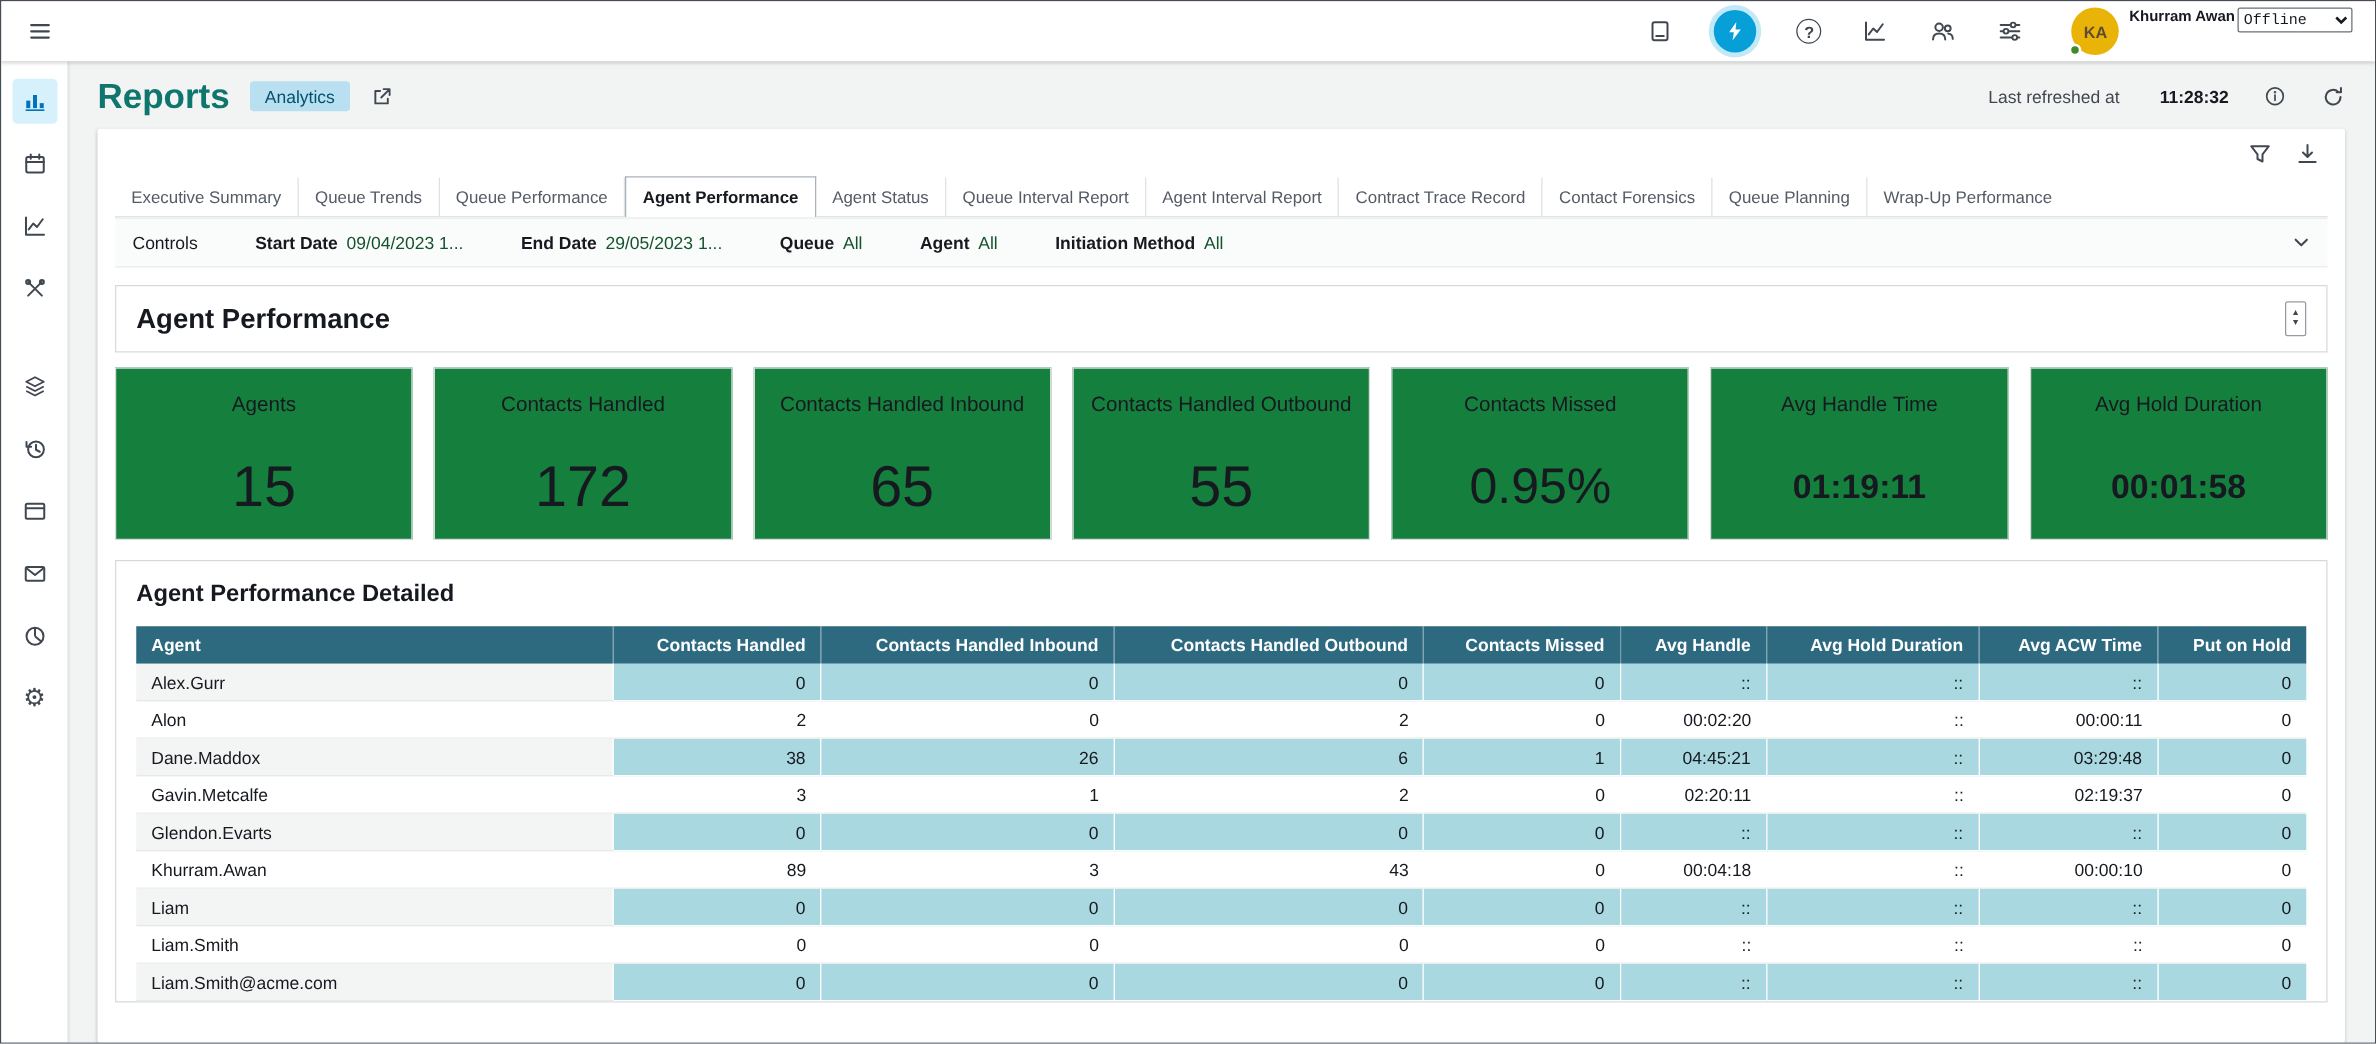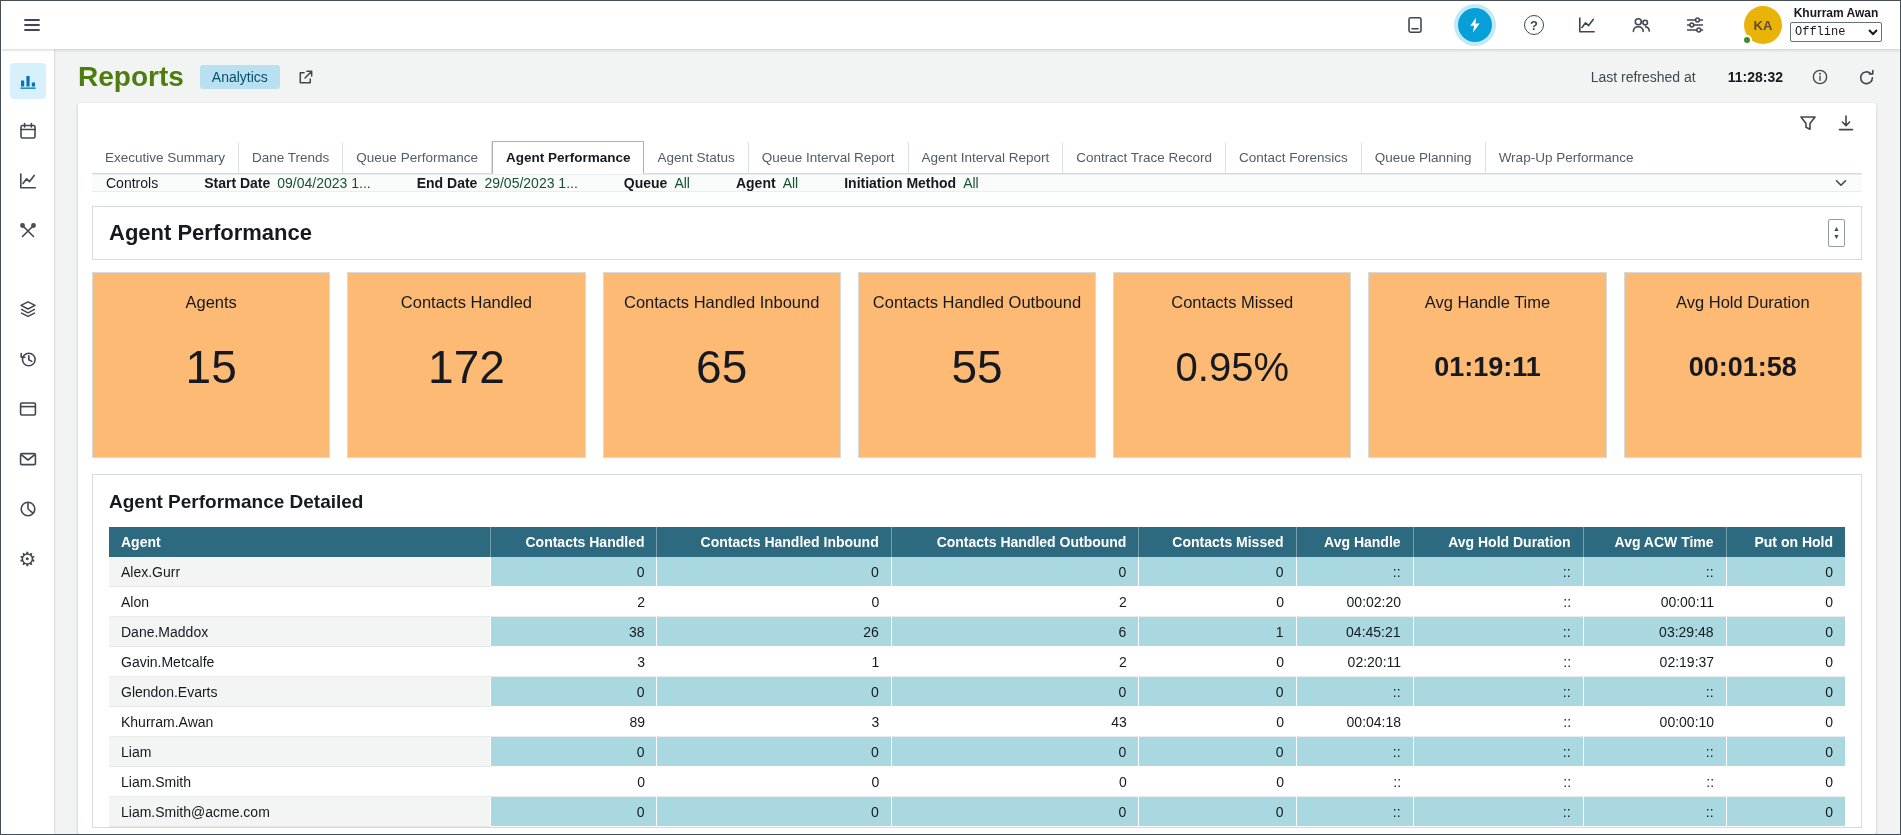--- a/index.html
+++ b/index.html
@@ -15,38 +15,38 @@
   .hamburger { width:26px; height:26px; display:flex; align-items:center; justify-content:center; cursor:pointer; color:#414750; }
   .topbar-right { margin-left:auto; display:flex; align-items:center; gap:32px; }
   .tb-icon { width:22px; height:22px; color:#414750; display:flex; align-items:center; justify-content:center; cursor:pointer; }
   .tb-icon svg { width:20px; height:20px; }
   .lightning-btn { width:34px; height:34px; border-radius:50%; background:#069fd7; box-shadow:0 0 0 4px #c3e9f7; display:flex; align-items:center; justify-content:center; cursor:pointer; }
   .lightning-btn svg { width:18px; height:18px; }
   .help-circle { width:20px; height:20px; border:1.7px solid #414750; border-radius:50%; font-size:13px; font-weight:700; color:#414750; display:flex; align-items:center; justify-content:center; cursor:pointer; }
   .user-area { display:flex; align-items:flex-start; gap:8px; margin-left:6px; }
   .avatar { width:38px; height:38px; border-radius:50%; background:#eab308; color:#5f4b32; font-weight:700; font-size:13px; display:flex; align-items:center; justify-content:center; position:relative; }
   .status-dot { position:absolute; left:-2px; bottom:-1px; width:10px; height:10px; border-radius:50%; background:#3e8c28; border:2px solid #fff; }
-  .user-meta { display:flex; flex-direction:column; gap:2px;align-items:center; }
+  .user-meta { display:flex; flex-direction:row; gap:2px; }
   .user-name { font-size:12px; font-weight:700; color:#16191f; }
   .status-select { height:20px; font-size:12px; font-family:Liberation Mono, monospace; color:#16191f; border:1px solid #687078; border-radius:2px; width:92px; background:#fff; }
 
   
   .body-row { flex:1; display:flex; min-height:0; }
   .sidebar { width:53px; background:#fff; box-shadow:1px 0 2px rgba(0,0,0,.10); display:flex; flex-direction:column; align-items:center; padding-top:14px; gap:14px; flex:0 0 auto; z-index:4; }
   .side-icon { width:36px; height:36px; border-radius:4px; display:flex; align-items:center; justify-content:center; color:#414750; cursor:pointer; }
   .side-icon svg { width:20px; height:20px; }
   .side-icon.active { background:#d6f1fb; color:#0273bb; }
   .side-gap { height:14px; flex:0 0 auto; }
   .gear-glyph { font-size:20px; line-height:1; color:#414750; }
 
   .main { flex:1; display:flex; flex-direction:column; min-width:0; background:#f2f3f3; }
 
   
   .page-header { display:flex; align-items:center; padding:12px 24px 10px; }
-  .page-title { font-size:28px; font-weight:700; color:#4d7c0f; }
+  .page-title { font-size:28px; font-weight:700; color:#0f766e; }
   .badge { margin-left:16px; background:#b9e0f1; color:#04506d; font-size:14px; padding:4px 12px; border-radius:3px; }
   .ext-link { margin-left:16px; color:#414750; cursor:pointer; display:flex; }
   .header-right { margin-left:auto; display:flex; align-items:center; gap:28px; font-size:14px; color:#414750; }
   .refresh-time { font-weight:700; color:#16191f; margin-left:4px; }
   .hdr-icon { color:#414750; cursor:pointer; display:flex; }
 
   
   .panel { margin:0 24px 0; background:#fff; border-radius:2px; box-shadow:0 1px 3px rgba(0,0,0,.22); padding:8px 14px 12px; flex:1; min-height:0; overflow:hidden; display:flex; flex-direction:column; }
   .panel-tools { display:flex; justify-content:flex-end; gap:18px; padding:2px 6px 8px; }
   .panel-tools .tb-icon { width:20px; height:20px; }
@@ -62,21 +62,21 @@
   .filter { display:flex; align-items:center; gap:7px; cursor:pointer; }
   .f-label { font-weight:700; color:#16191f; }
   .f-value { color:#14532d; }
   .controls-chevron { position:absolute; right:12px; top:50%; transform:translateY(-50%); color:#414750; cursor:pointer; display:flex; }
 
   .section-titlebar { margin-top:14px; border:1px solid #d5dbdb; padding:12px 16px; display:flex; align-items:center; background:#fff; }
   .section-title { font-size:22px; font-weight:700; color:#16191f; }
   .stepper { margin-left:auto; width:17px; height:28px; border:1px solid #969ba2; border-radius:2px; display:flex; flex-direction:column; align-items:center; justify-content:center; font-size:7px; color:#414750; line-height:1.2; cursor:pointer; background:#fff; }
 
   .kpi-row { display:flex; gap:17px; margin-top:12px; }
-  .kpi-card { flex:1; border:1px solid #d5dbdb; background:#fdba74; height:186px; text-align:center; padding-top:20px; }
+  .kpi-card { flex:1; border:1px solid #d5dbdb; background:#15803d; height:138px; text-align:center; padding-top:20px; }
   .kpi-label { font-size:16.5px; color:#16191f; }
   .kpi-value { margin-top:16px; height:78px; display:flex; align-items:center; justify-content:center; font-size:46px; font-weight:400; color:#16191f; }
 
   .detail-panel { margin-top:16px; border:1px solid #d5dbdb; background:#fff; padding:14px 16px 0; flex:0 0 auto; }
   .detail-title { font-size:19px; font-weight:700; margin:2px 0 14px; color:#16191f; }
 
   table.report { width:100%; border-collapse:collapse; font-size:14px; }
   table.report th {
     background:#2d6a80; color:#fff; font-weight:700; padding:7px 12px; text-align:right;
     border-left:1px solid rgba(255,255,255,.35); white-space:nowrap;
@@ -261,21 +261,21 @@
           <span class="tb-icon">
             <svg viewBox="0 0 20 20" fill="none" stroke="currentColor" stroke-width="1.6" stroke-linecap="round" stroke-linejoin="round">
               <path d="M10 3 V12.3 M6.4 9 L10 12.6 L13.6 9"></path>
               <path d="M3.5 16.6 H16.5"></path>
             </svg>
           </span>
         </div>
 
         <div class="tab-strip">
             <div class="tab">Executive Summary</div>
-            <div class="tab">Dane Trends</div>
+            <div class="tab">Queue Trends</div>
             <div class="tab">Queue Performance</div>
             <div class="tab active">Agent Performance</div>
             <div class="tab">Agent Status</div>
             <div class="tab">Queue Interval Report</div>
             <div class="tab">Agent Interval Report</div>
             <div class="tab">Contract Trace Record</div>
             <div class="tab">Contact Forensics</div>
             <div class="tab">Queue Planning</div>
             <div class="tab">Wrap-Up Performance</div>
           </div>

